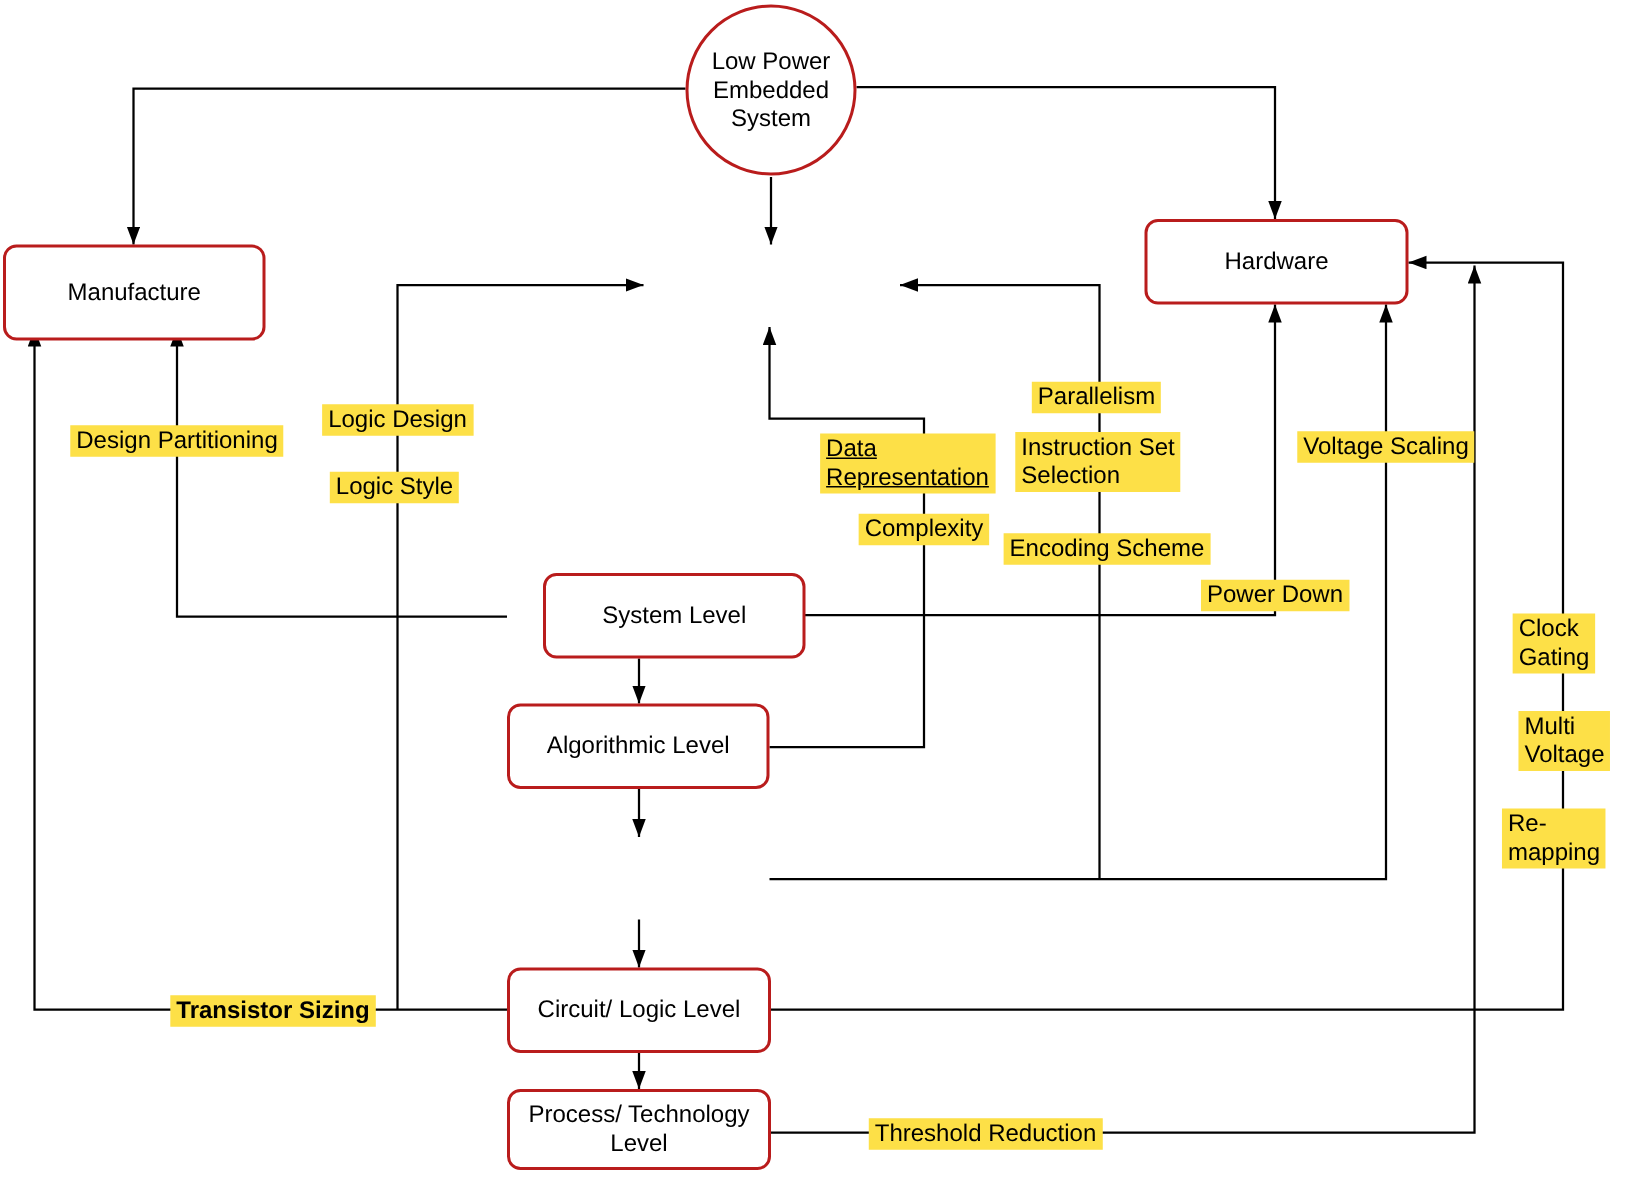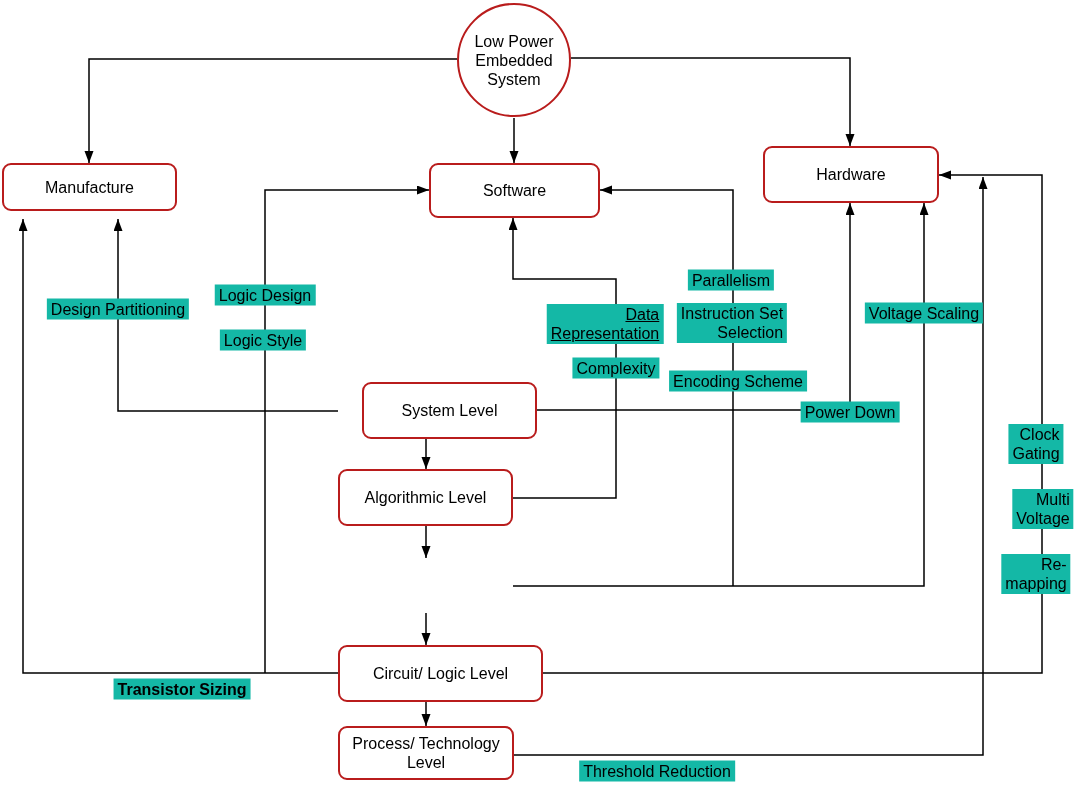--- a/index.html
+++ b/index.html
@@ -9,32 +9,32 @@
   }
   .wires{position:absolute;left:0;top:0;width:1091px;height:786px;}
   .node{
     position:absolute;box-sizing:border-box;background:#fff;
     border:2px solid #b91c1c;border-radius:9px;
     display:flex;align-items:center;justify-content:center;
     font-size:16px;line-height:19px;text-align:center;white-space:pre-line;
   }
   .node.circle{border-radius:50%;}
   #n-root{left:457px;top:3px;width:114px;height:114px;}
-  #n-manufacture{left:2px;top:163px;width:175px;height:48px;}
+  #n-manufacture{left:2px;top:163px;width:175px;height:64px;}
   #n-software{left:429px;top:163px;width:171px;height:55px;}
   #n-hardware{left:763px;top:146px;width:176px;height:57px;}
   #n-system{left:338px;top:382px;width:175px;height:57px;margin-left:24px;}
   #n-algorithmic{left:338px;top:469px;width:175px;height:57px;}
   #n-architectural{left:338px;top:558px;width:175px;height:55px;}
-  #n-circuit{left:338px;top:645px;width:205px;height:57px;}
+  #n-circuit{left:338px;top:645px;width:176px;height:57px;}
   #n-process{left:338px;top:726px;width:176px;height:54px;}
   .lbl{
     position:absolute;transform:translate(-50%,-50%);
-    background:#14b8a6;padding:1px 4px;font-size:16px;line-height:19px;
-    text-align:right;white-space:pre-line;margin-top:15px;
+    background:#fde047;padding:1px 4px;font-size:16px;line-height:19px;
+    text-align:left;white-space:pre-line;
   }
   #l-design-partitioning{left:118px;top:294px;}
   #l-logic-design{left:265px;top:280px;}
   #l-logic-style{left:263px;top:325px;}
   #l-data-representation{left:605px;top:309px;text-decoration:underline;}
   #l-complexity{left:616px;top:353px;}
   #l-parallelism{left:731px;top:265px;}
   #l-instruction-set{left:732px;top:308px;}
   #l-encoding-scheme{left:738px;top:366px;}
   #l-voltage-scaling{left:924px;top:298px;}
@@ -71,21 +71,20 @@
     <path marker-end="url(#arr)" d="M265 673 V190 H429"></path>
     <path marker-end="url(#arr)" d="M514 673 H1042 V175 H939"></path>
     <path marker-end="url(#arr)" d="M426 702 V726"></path>
     <path marker-end="url(#arr)" d="M514 755 H983 V177"></path>
   </svg>
 
   <div id="n-root" class="node circle">Low Power
 Embedded
 System</div>
   <div id="n-manufacture" class="node">Manufacture</div>
-  <div id="n-software" class="node">Software</div>
   <div id="n-hardware" class="node">Hardware</div>
   <div id="n-system" class="node">System Level</div>
   <div id="n-algorithmic" class="node">Algorithmic Level</div>
   <div id="n-circuit" class="node">Circuit/ Logic Level</div>
   <div id="n-process" class="node">Process/ Technology
 Level</div>
 
   <div id="l-design-partitioning" class="lbl">Design Partitioning</div>
   <div id="l-logic-design" class="lbl">Logic Design</div>
   <div id="l-logic-style" class="lbl">Logic Style</div>

